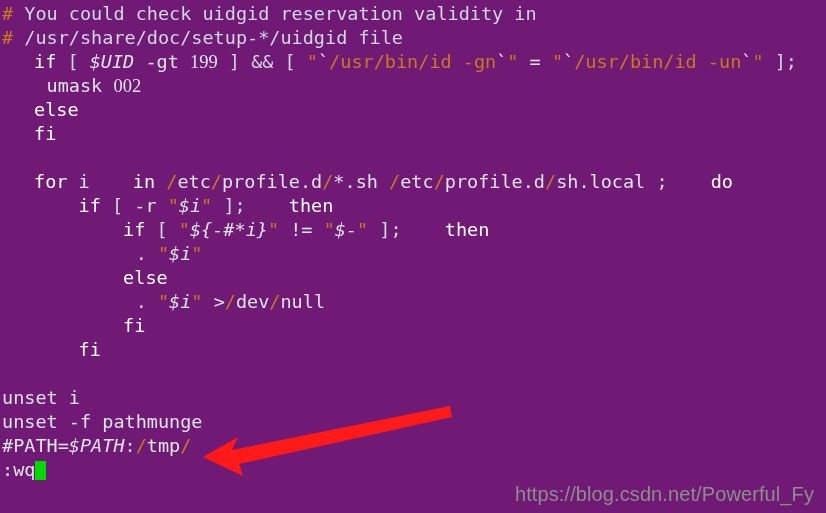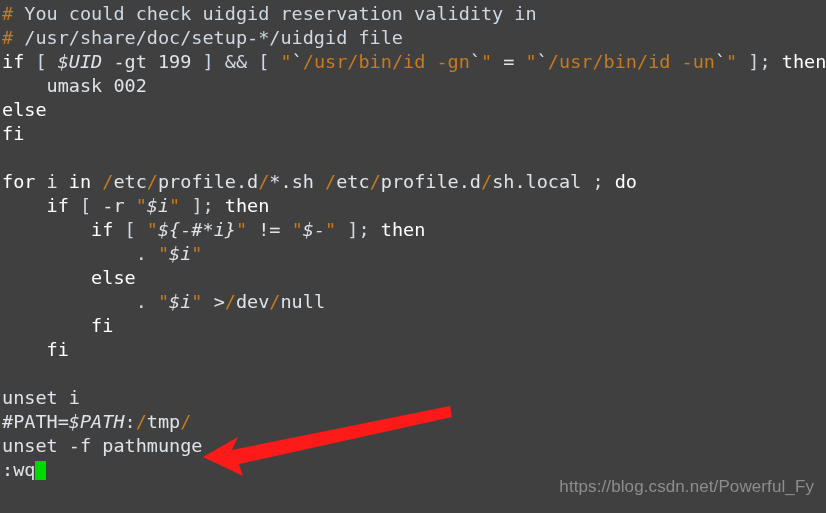--- a/index.html
+++ b/index.html
@@ -4,21 +4,21 @@
 <style>
   html, body {
     margin: 0;
     padding: 0;
     background: #000000;
   }
   #screen {
     position: relative;
     width: 826px;
     height: 513px;
-    background: #404040;
+    background: #701a75;
     overflow: hidden;
     font-family: "DejaVu Sans Mono", "Liberation Mono", monospace;
   }
   #terminal {
     position: absolute;
     left: 0;
     top: 0;
     width: 826px;
     height: 513px;
     padding: 2px 0 0 2px;
@@ -29,25 +29,25 @@
     line-height: 24px;
     font-size: 18.5px;
     letter-spacing: 0px;
     white-space: pre;
     color: #d8dee9;
   }
   
   .c-default { color: #dfe4ea; text-align: center; }
   .c-comment { color: #cfd8e3; }
   .c-hash    { color: #c97a1e; }
-  .c-kw      { color: #ffffff; }
+  .c-kw      { color: #ffffff; margin-left: 32px; }
   .c-punct   { color: #cfd8e3; }
   .c-str     { color: #c97a1e; }
   .c-slash   { color: #c97a1e; }
-  .c-num     { color: #dfe4ea; }
+  .c-num     { color: #dfe4ea; font-family: Liberation Serif, serif; }
   .c-var     { color: #dfe4ea; font-style: italic; }
 
   .cursor {
     display: inline-block;
     width: 11px;
     height: 19px;
     vertical-align: -4px;
     background: #00d900;
   }
 
@@ -56,23 +56,23 @@
     left: 0;
     top: 0;
     width: 826px;
     height: 513px;
     pointer-events: none;
   }
 
   #watermark {
     position: absolute;
     right: 12px;
-    bottom: 16px;
+    bottom: 7px;
     font-family: "Liberation Sans", sans-serif;
-    font-size: 17px;
+    font-size: 20px;
     color: #8d8d8d;
     letter-spacing: 0.1px;
     white-space: nowrap;
   }
 </style>
 </head>
 <body>
 
 <div id="screen">
 
@@ -107,23 +107,23 @@
 
     <div class="line"><span class="c-default">        </span><span class="c-kw">fi</span></div>
 
     <div class="line"><span class="c-default">    </span><span class="c-kw">fi</span></div>
 
 
     <div class="line">&nbsp;</div>
 
     <div class="line"><span class="c-default">unset i</span></div>
 
+    <div class="line"><span class="c-default">unset -f pathmunge</span></div>
+
     <div class="line"><span class="c-default">#PATH=</span><span class="c-var">$PATH</span><span class="c-punct">:</span><span class="c-slash">/</span><span class="c-default">tmp</span><span class="c-slash">/</span></div>
-
-    <div class="line"><span class="c-default">unset -f pathmunge</span></div>
 
     <div class="line"><span class="c-default">:wq</span><span class="cursor"></span></div>
 
   </div>
 
   <svg id="arrow-layer" viewBox="0 0 826 513">
     <polygon fill="#ff1a1a" points="203,457 238,437 232,450 450,406 452,417 239,464 243,476"></polygon>
   </svg>
 
   <div id="watermark">https://blog.csdn.net/Powerful_Fy</div>

